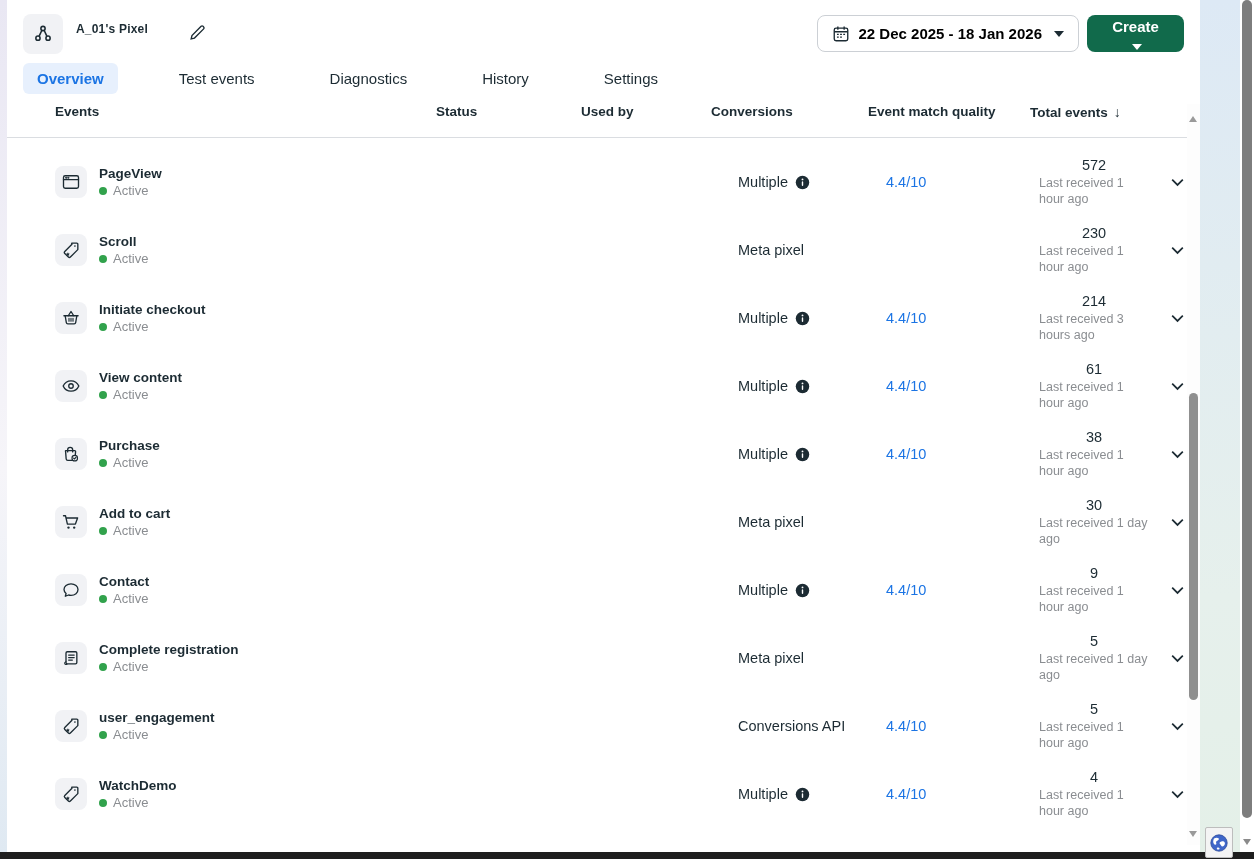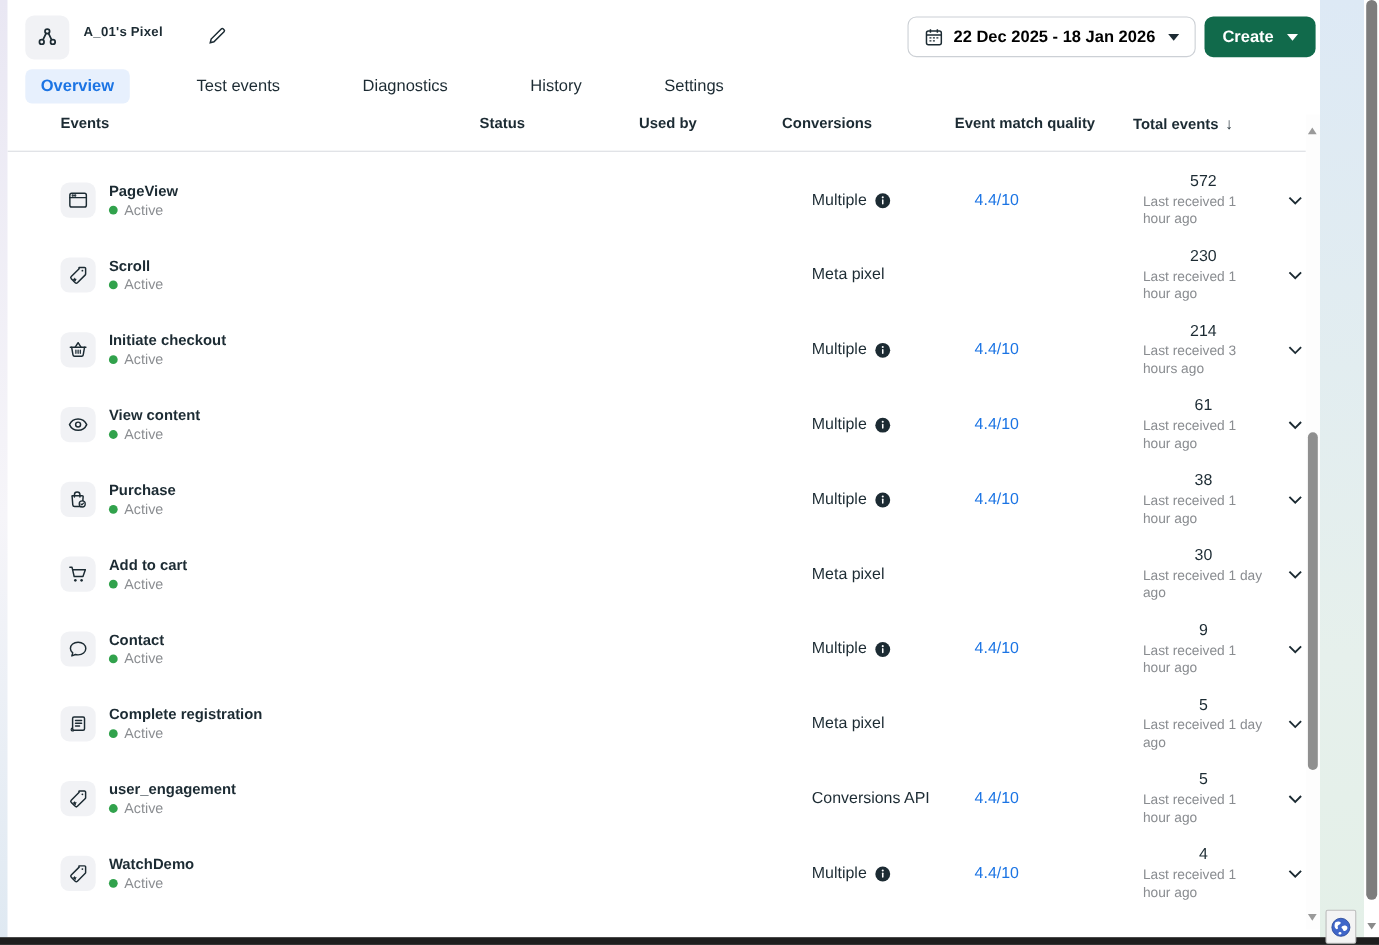--- a/index.html
+++ b/index.html
@@ -20,28 +20,28 @@
 
   .main { position:absolute; left:7px; top:0; width:1193px; height:852px; background:#fff; }
 
   
   .app-header { position:relative; height:62px; }
   .pixel-avatar { position:absolute; left:16px; top:14px; width:40px; height:40px; background:#f1f2f5;
     border-radius:8px; display:flex; align-items:center; justify-content:center; }
   .page-title { position:absolute; left:69px; top:22px; font-size:12px; font-weight:700; letter-spacing:.2px; }
   .edit-pencil { position:absolute; left:181px; top:24px; cursor:pointer; }
 
-  .controls { position:absolute; right:4px; top:15px; display:flex; gap:8px;margin-left:12px; }
+  .controls { position:absolute; right:16px; top:15px; display:flex; gap:8px;margin-left:12px; }
   .date-btn { height:37px; border:1px solid #ccd0d5; border-radius:8px; background:#fff; display:flex;
     align-items:center; gap:9px; padding:0 14px; font-size:15px; font-weight:600; cursor:pointer; }
   .caret { width:0; height:0; border-left:5px solid transparent; border-right:5px solid transparent;
     border-top:6px solid #1c2b33; margin-left:3px; }
   .create-btn { height:37px; min-width:97px; border:none; border-radius:8px; background:#116a4b; color:#fff;
     display:flex; align-items:center; justify-content:center; gap:9px; padding:0 16px; font-size:15px;
-    font-weight:700; cursor:pointer; font-family:"Liberation Sans", sans-serif; }
+    font-weight:700; cursor:pointer; font-family:"Liberation Sans", sans-serif;flex-direction:column; }
   .create-btn .caret { border-top-color:#fff; }
 
   
   .tab-bar { display:flex; align-items:center; padding-left:16px; gap:47px; height:33px; }
   .tab { font-size:15px; font-weight:500; color:#1c2b33; padding:7px 14px; border-radius:6px; cursor:pointer; }
   .tab.active { color:#1b74e4; background:#e7f0fd; font-weight:600; }
 
   
   .grid { display:grid; grid-template-columns:381px 145px 130px 157px 162px 128px 38px; padding-left:48px; }
   .thead { margin-top:9px; padding-bottom:17px; border-bottom:1px solid #dadde1; }

